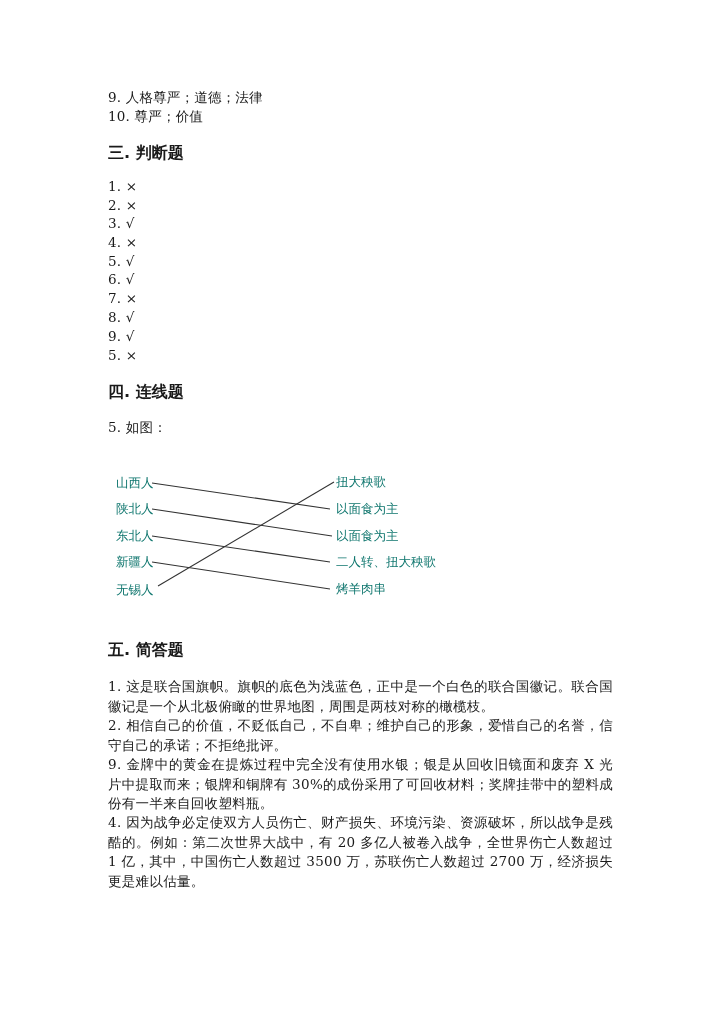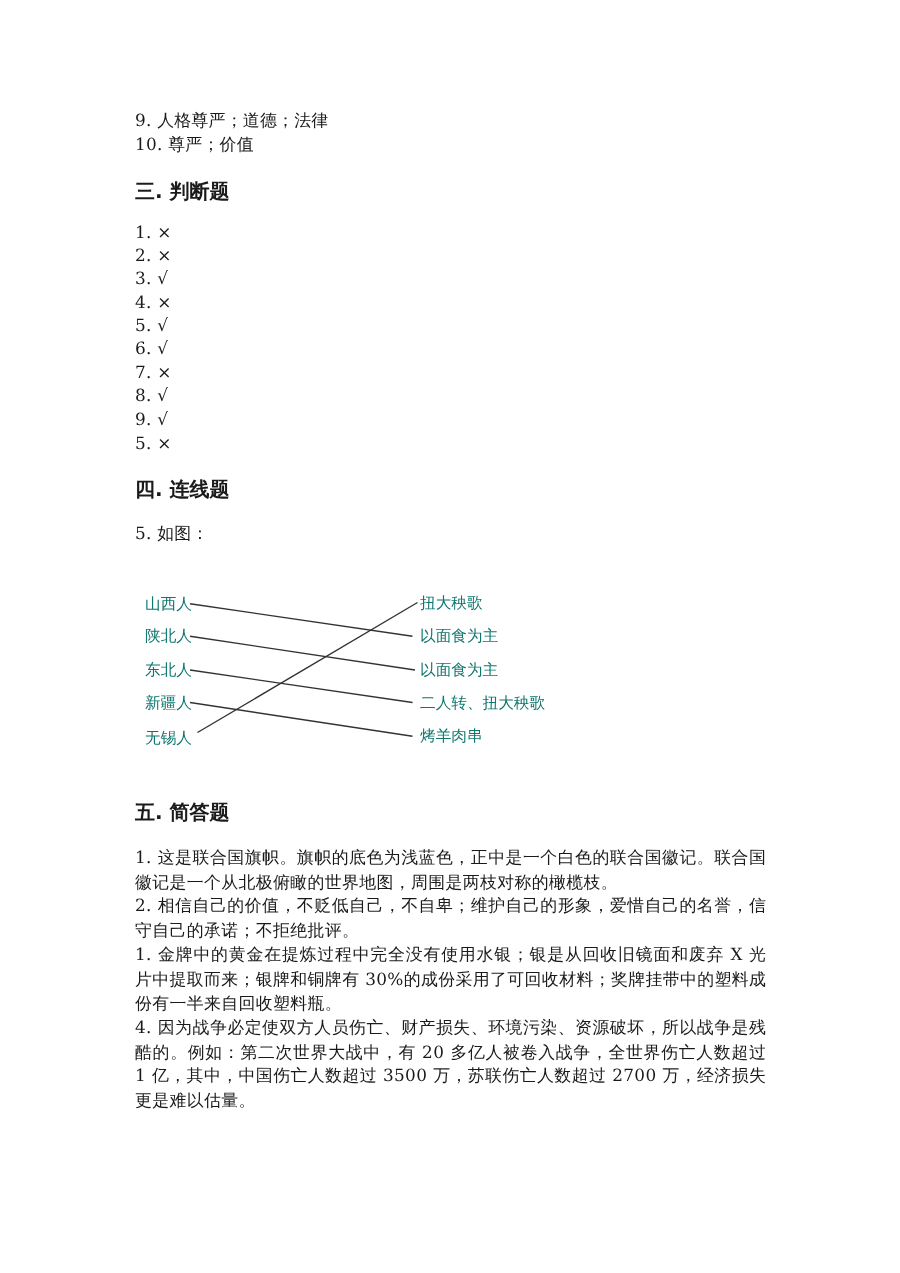--- a/index.html
+++ b/index.html
@@ -115,16 +115,16 @@
     <div class="dlabel" style="left:228px; top:8px">扭大秧歌</div>
     <div class="dlabel" style="left:228px; top:35px">以面食为主</div>
     <div class="dlabel" style="left:228px; top:62px">以面食为主</div>
     <div class="dlabel" style="left:228px; top:88px">二人转、扭大秧歌</div>
     <div class="dlabel" style="left:228px; top:115px">烤羊肉串</div>
   </div>
 
   <div class="heading" style="top:640px">五. 简答题</div>
   <div class="para" style="top:677px">1. 这是联合国旗帜。旗帜的底色为浅蓝色，正中是一个白色的联合国徽记。联合国徽记是一个从北极俯瞰的世界地图，周围是两枝对称的橄榄枝。</div>
   <div class="para" style="top:716px">2. 相信自己的价值，不贬低自己，不自卑；维护自己的形象，爱惜自己的名誉，信守自己的承诺；不拒绝批评。</div>
-  <div class="para" style="top:755px">1. 金牌中的黄金在提炼过程中完全没有使用水银；银是从回收旧镜面和废弃 X 光片中提取而来；银牌和铜牌有 30%的成份采用了可回收材料；奖牌挂带中的塑料成份有一半来自回收塑料瓶。</div>
+  <div class="para" style="top:755px">9. 金牌中的黄金在提炼过程中完全没有使用水银；银是从回收旧镜面和废弃 X 光片中提取而来；银牌和铜牌有 30%的成份采用了可回收材料；奖牌挂带中的塑料成份有一半来自回收塑料瓶。</div>
   <div class="para" style="top:813px">4. 因为战争必定使双方人员伤亡、财产损失、环境污染、资源破坏，所以战争是残酷的。例如：第二次世界大战中，有 20 多亿人被卷入战争，全世界伤亡人数超过 1 亿，其中，中国伤亡人数超过 3500 万，苏联伤亡人数超过 2700 万，经济损失更是难以估量。</div>
 
 </div>
 
 </body></html>

